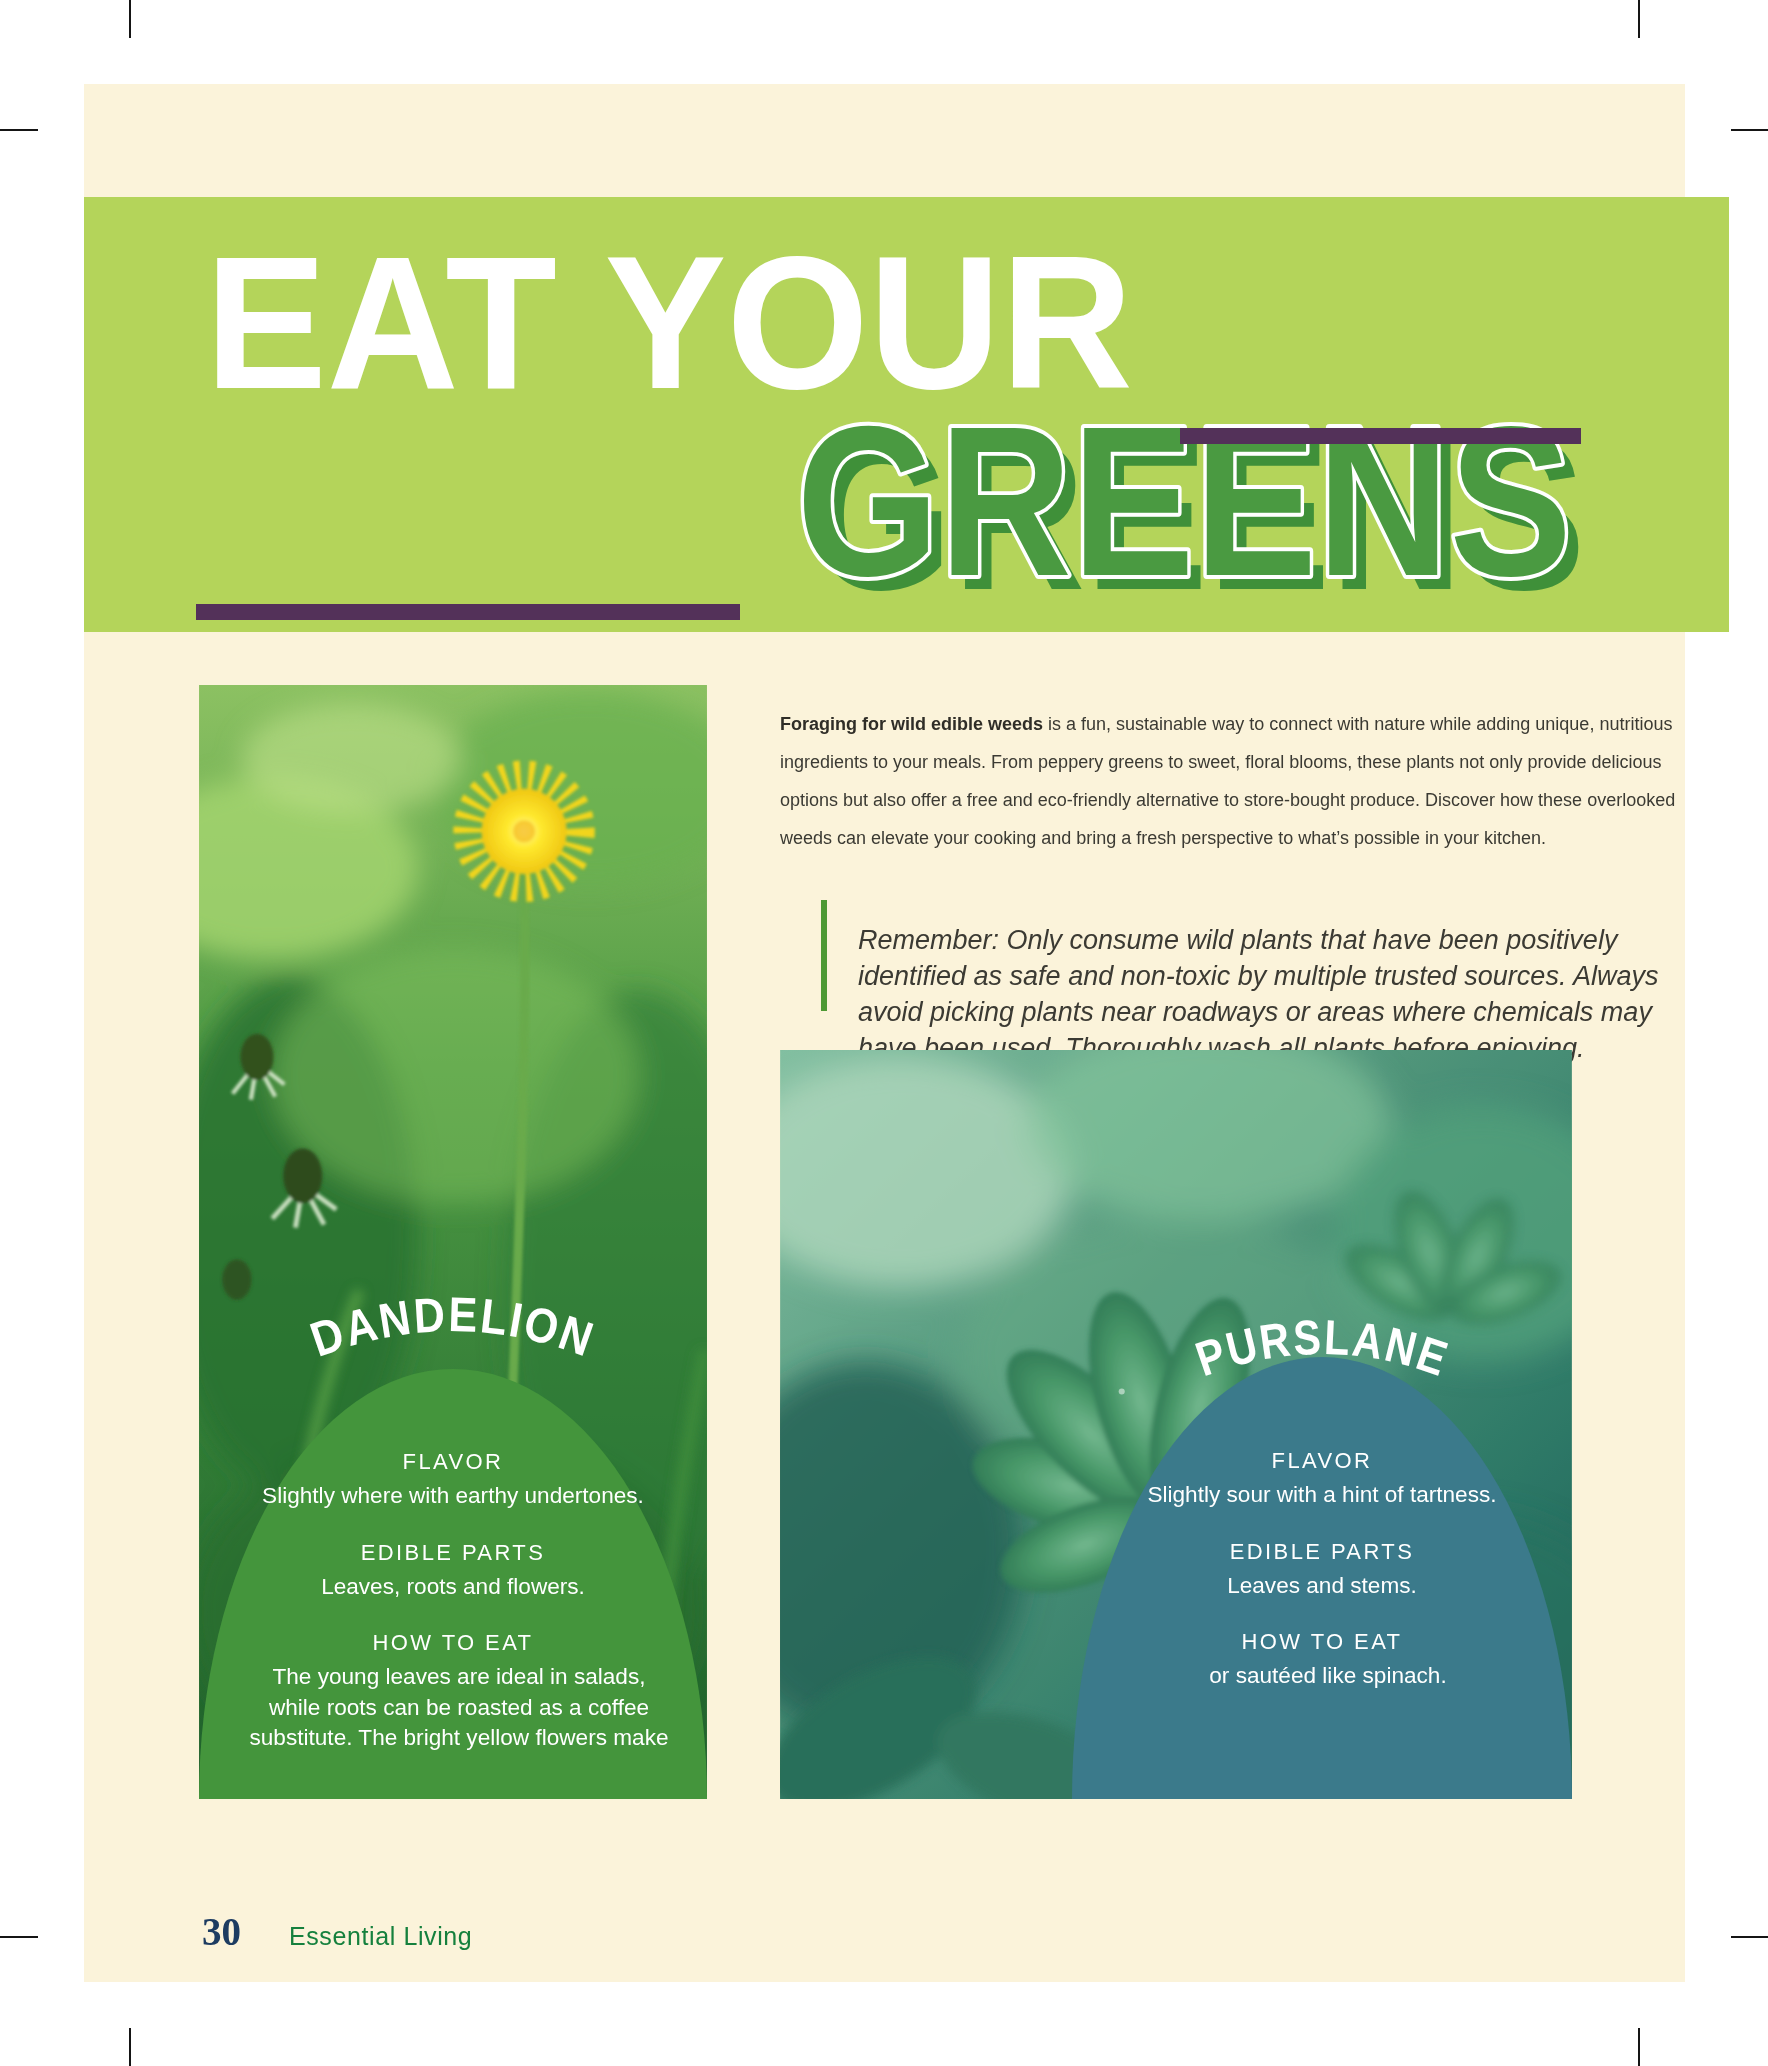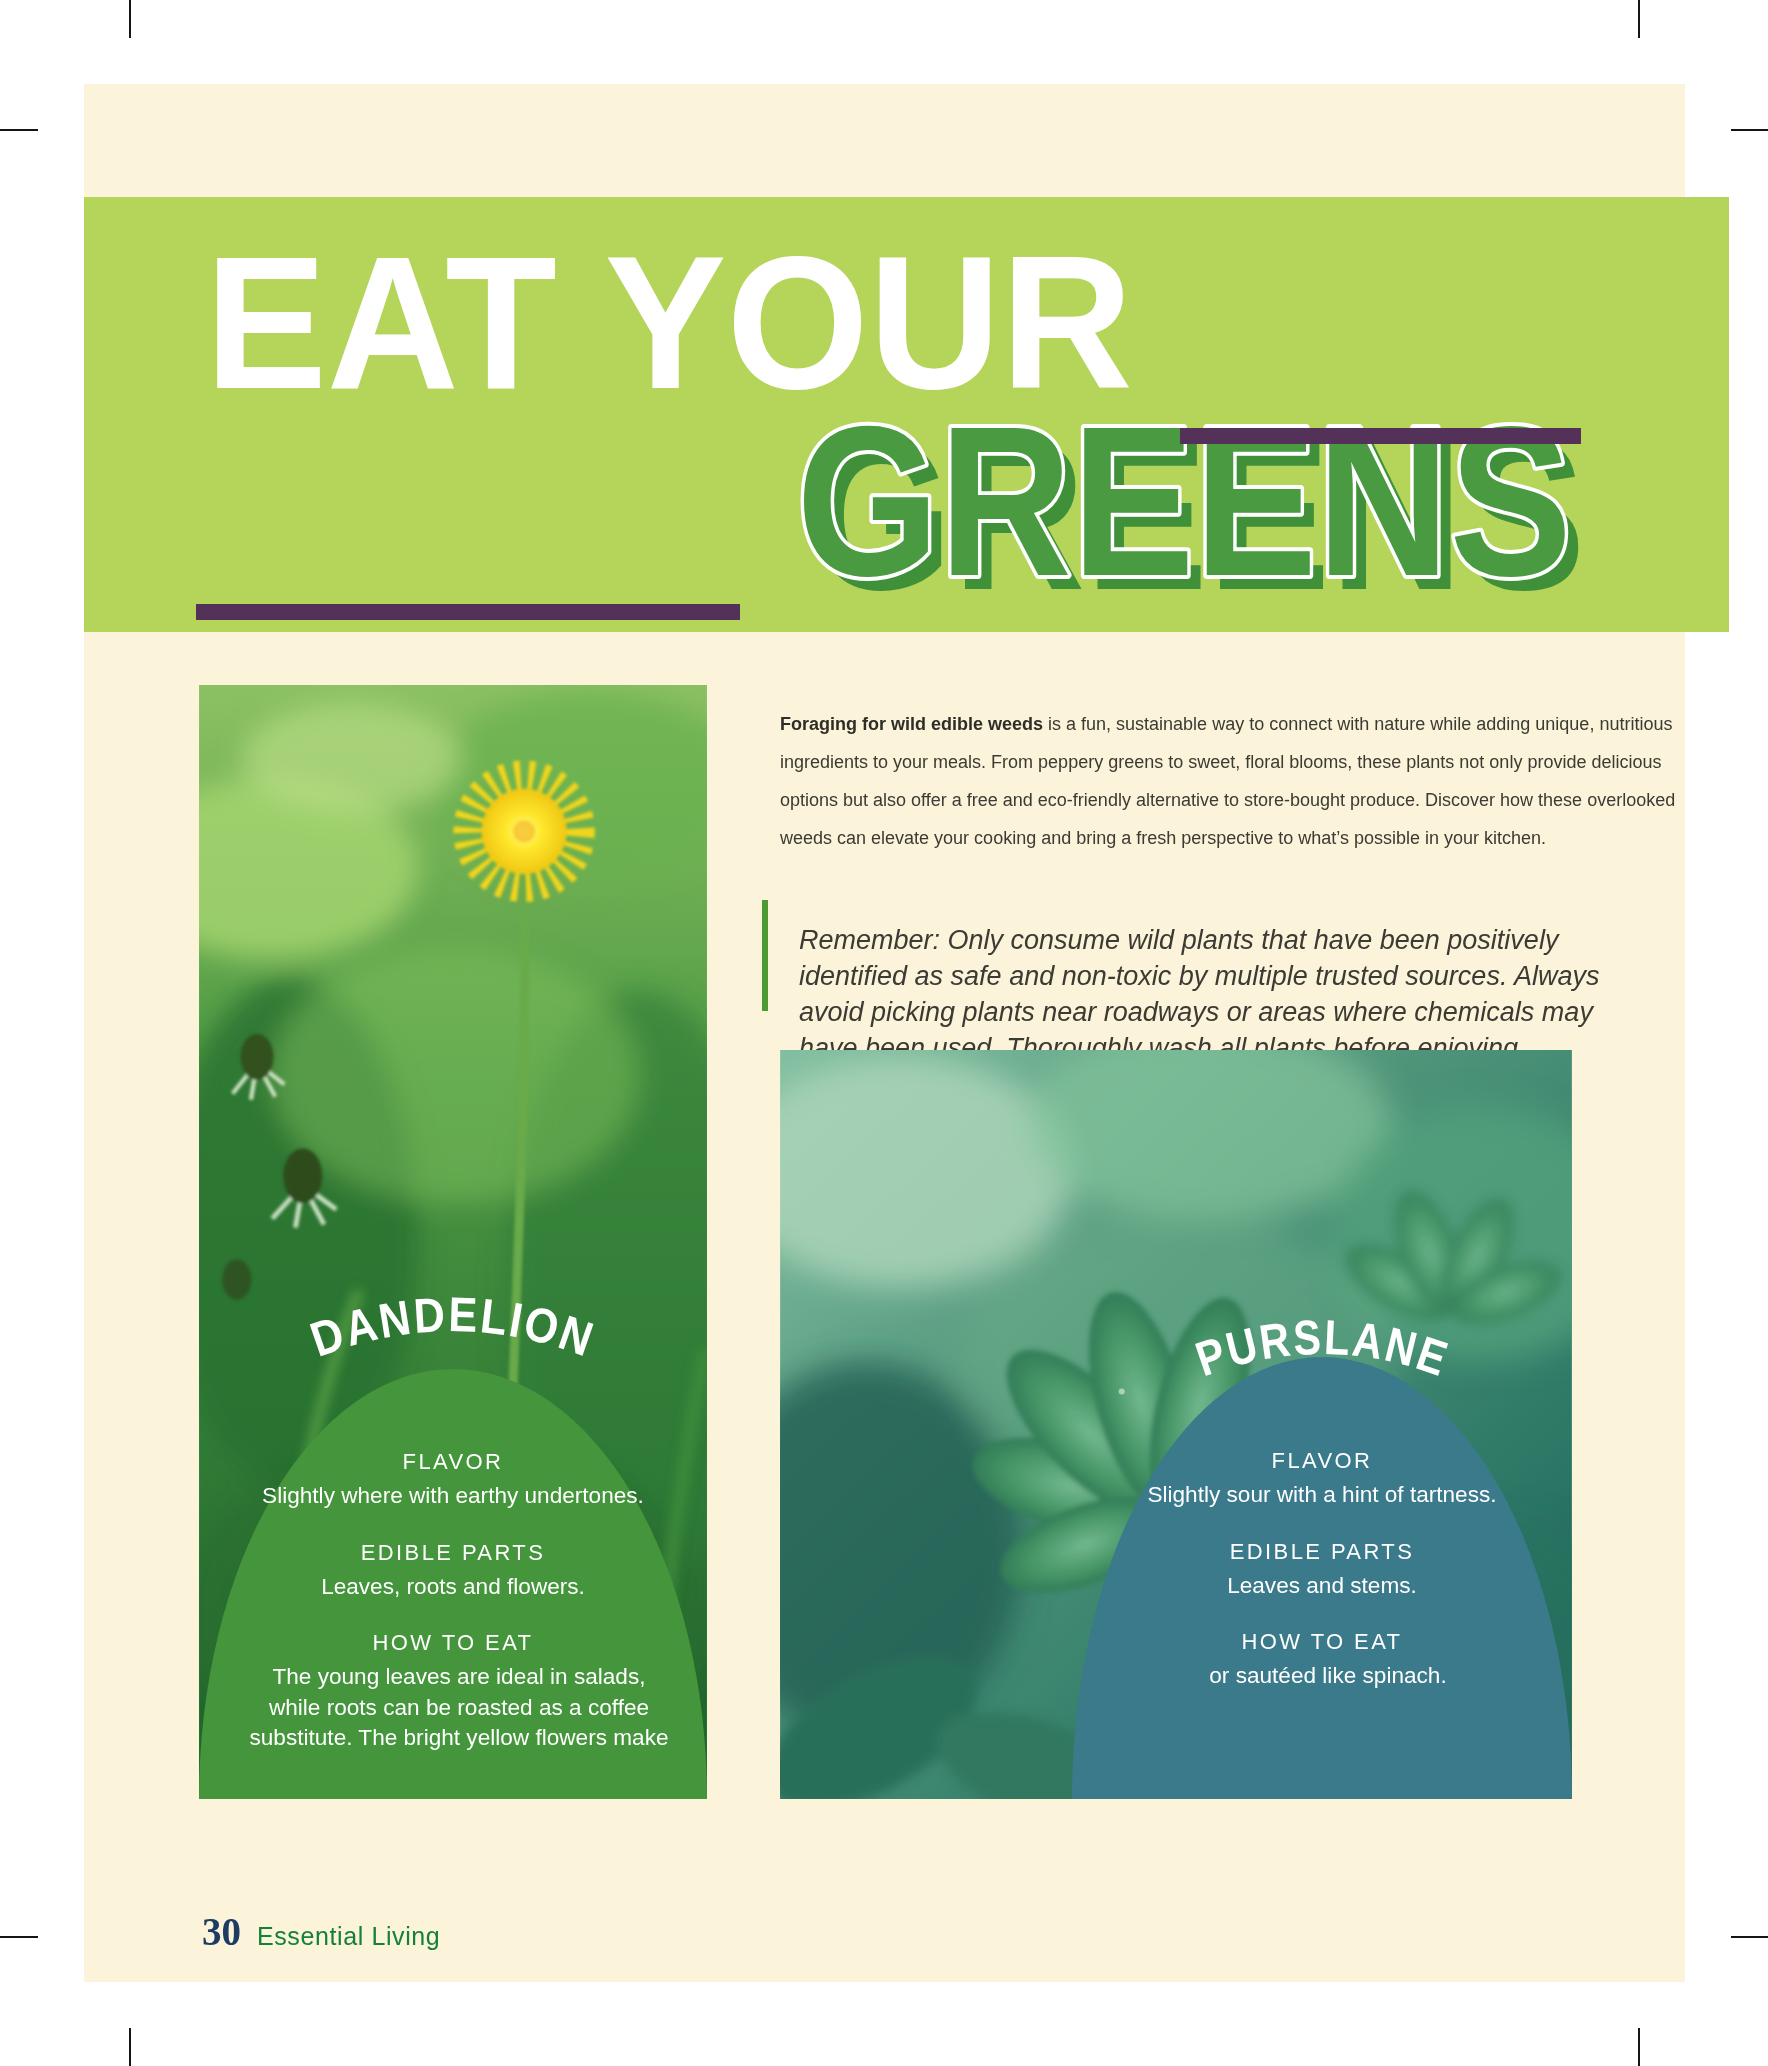--- a/index.html
+++ b/index.html
@@ -17,21 +17,21 @@
             font-family:"Liberation Sans",sans-serif;font-weight:bold;}
   .t-greens-shadow{fill:#3f9039;font-family:"Liberation Sans",sans-serif;font-weight:bold;}
   .dash{position:absolute;background:#533159;height:16px;}
   .dash-right{left:1096px;top:231px;width:401px;}
   .dash-left{left:112px;top:407px;width:544px;}
   
   .intro{position:absolute;left:696px;top:603px;width:896px;color:#3b3a33;
          font-size:18px;line-height:38px;}
   .intro strong{color:#2f2d27;}
   
-  .note{position:absolute;left:678px;top:811px;width:866px;}
+  .note{position:absolute;left:737px;top:811px;width:866px;}
   .note-bar{position:absolute;left:0;top:4.9px;width:5.5px;height:111px;background:#4d9934;}
   .note-text{margin-left:37px;width:817px;font-style:italic;color:#3b3a33;
              font-size:27px;line-height:36px;}
   
   .photo{position:absolute;overflow:hidden;}
   .photo-dandelion{left:115px;top:601px;width:508px;height:1114px;}
   .photo-purslane{left:696px;top:966px;width:792px;height:749px;}
   .photo > svg.art{position:absolute;left:0;top:0;z-index:1;}
   .arch-svg{position:absolute;left:0;top:0;z-index:3;}
   .arch-title{fill:#ffffff;font-family:"Liberation Sans",sans-serif;font-weight:bold;
@@ -44,21 +44,21 @@
   .dome-inner{box-sizing:border-box;}
   .dome-green .dome-inner{padding-top:80px;}
   .dome-teal .dome-inner{padding-top:91px;}
   .dome h4{margin:0 0 6.1px 0;font-weight:normal;font-size:22px;letter-spacing:2.4px;}
   .dome p{margin:0 auto 28px auto;font-size:22.6px;line-height:30.5px;font-weight:normal;}
   .p-flavor{width:476px;}
   .p-edible{width:427px;}
   .dome .howlines{margin:0 auto;}
   .dome .howlines div{font-size:22.6px;line-height:30.5px;padding-left:12px;}
   
-  .footer{position:absolute;left:118px;top:1825px;display:flex;align-items:baseline;gap:16px;}
+  .footer{position:absolute;left:118px;top:1825px;display:flex;align-items:baseline;gap:48px;}
   .page-num{font-family:"Liberation Serif",serif;font-weight:bold;font-size:39px;color:#1d3c61;}
   .pub-name{font-size:25px;color:#15803d;letter-spacing:0.6px;}
 </style>
 </head>
 <body>
 
 <div class="canvas">
 
   <div class="crop" style="left:129px;top:0;width:1.8px;height:38px;"></div>
   <div class="crop" style="left:0;top:129px;width:38px;height:1.8px;"></div>

